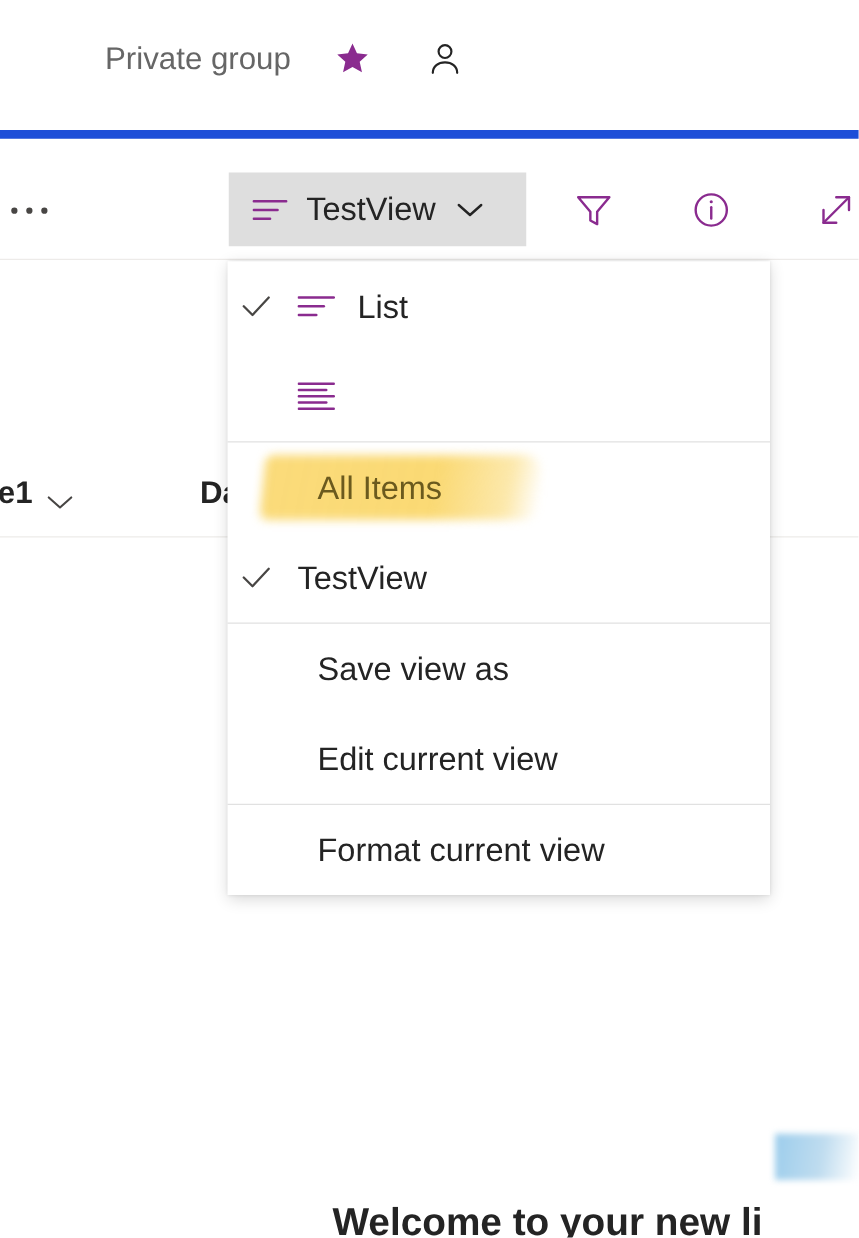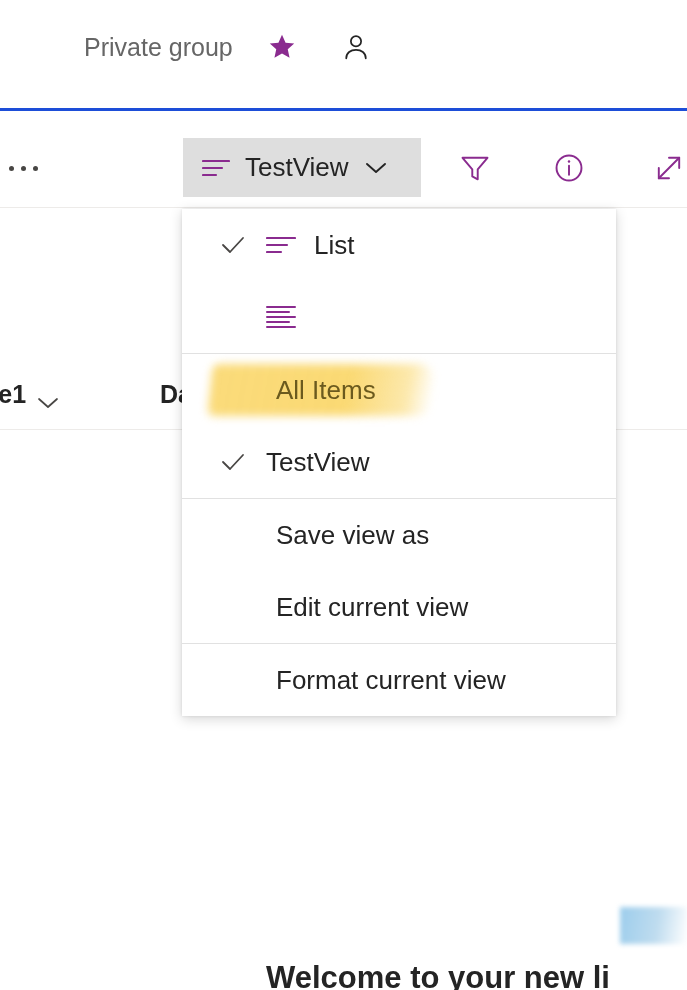--- a/index.html
+++ b/index.html
@@ -16,21 +16,21 @@
     -webkit-font-smoothing: antialiased;
   }
 
   
   .site-header {
     position: absolute;
     left: 0; top: 0;
     width: 687px;
     height: 111px;
     background: #ffffff;
-    border-bottom: 3px solid #1d4ed8;
+    border-bottom: 7px solid #1d4ed8;
     box-sizing: border-box;
   }
   .site-meta {
     position: absolute;
     left: 84px;
     top: 28px;
     display: flex;
     align-items: center;
     height: 38px;
     white-space: nowrap;
@@ -192,21 +192,21 @@
     width: 434px;
     background: #ffffff;
     box-shadow: 0 3px 12px rgba(0,0,0,0.16), 0 0 3px rgba(0,0,0,0.10);
     z-index: 40;
   }
   .menu-section { padding: 0; }
   .menu-item {
     height: 72px;
     display: flex;
     align-items: center;
-    padding-left: 36px;
+    padding-left: 8px;
     box-sizing: border-box;
     position: relative;
     cursor: default;
   }
   .menu-item .check {
     width: 30px; height: 30px;
     flex: 0 0 auto;
     color: #484644;
     margin-right: 18px;
   }
@@ -243,21 +243,21 @@
     width: 222px;
     height: 52px;
     background: linear-gradient(95deg, rgba(250,214,104,0.88) 0%, rgba(250,214,104,0.92) 62%, rgba(250,214,104,0.55) 88%, rgba(250,214,104,0) 100%);
     border-radius: 6px 16px 10px 8px;
     filter: blur(4px);
     transform: skewX(-6deg);
     z-index: 1;
   }
 
   
-  .menu-item.indent-text { padding-left: 94px; }
+  .menu-item.indent-text { padding-left: 72px; }
 </style>
 </head>
 <body>
 
 <div class="site-header">
   <div class="site-meta">
 
     <span class="meta-text">Private group</span>
 
     <span class="meta-gap"></span>

